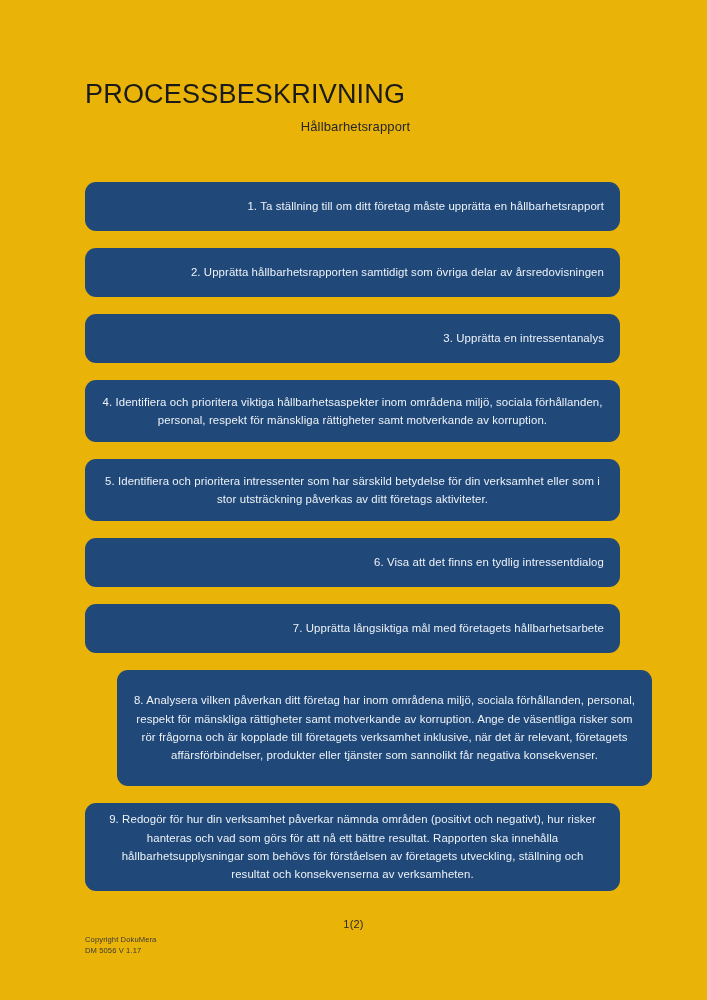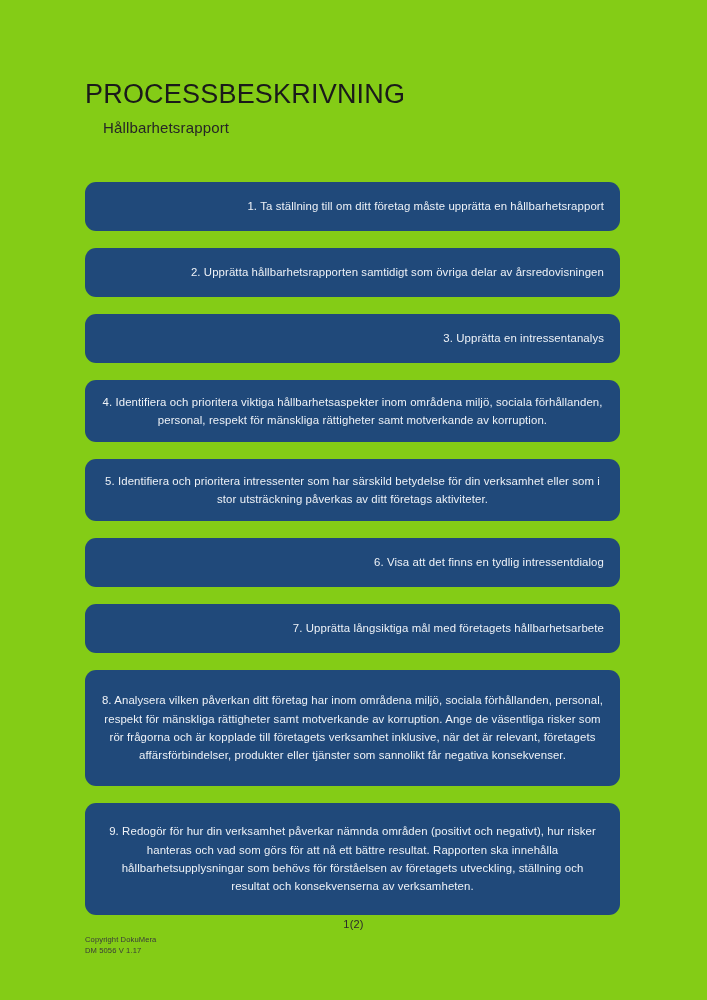--- a/index.html
+++ b/index.html
@@ -9,45 +9,46 @@
     background: #ffffff;
   }
   body {
     font-family: "Liberation Sans", sans-serif;
     -webkit-font-smoothing: antialiased;
   }
   .page {
     position: relative;
     width: 707px;
     height: 1000px;
-    background: #84cc16;
+    background: #eab308;
     overflow: hidden;
     box-sizing: border-box;
   }
   .doc-header {
     position: absolute;
     left: 85px;
     top: 80px;
     width: 540px;
   }
   .doc-title {
     font-size: 27px;
     font-weight: 400;
     letter-spacing: 0.2px;
     color: #1a1a1a;
     line-height: 1.1;
     margin: 0;
     white-space: nowrap;
   }
   .doc-subtitle {
-    font-size: 15px;
+    font-size: 13px;
     font-weight: 400;
     color: #262626;
     letter-spacing: 0.15px;
-    margin: 9px 0 0 18px;
+    margin: 9px 0 0 1px;
+    text-align: center;
   }
   .flow {
     position: absolute;
     left: 85px;
     top: 182px;
     width: 535px;
   }
   .flow-step {
     width: 535px;
     box-sizing: border-box;
@@ -63,22 +64,22 @@
     font-size: 11.4px;
     line-height: 1.62;
     letter-spacing: 0.1px;
   }
   .flow-step .step-text {
     display: block;
     width: 100%;
   }
   .h-short { height: 49px; text-align: right; }
   .h-med   { height: 62px; }
-  .h-tall  { height: 116px; }
-  .h-tall9 { height: 112px; }
+  .h-tall  { height: 116px; margin-left: 32px; }
+  .h-tall9 { height: 88px; }
 
   .page-number {
     position: absolute;
     left: 0;
     top: 918px;
     width: 707px;
     text-align: center;
     font-size: 11px;
     color: #2b2b2b;
     letter-spacing: 0.2px;

